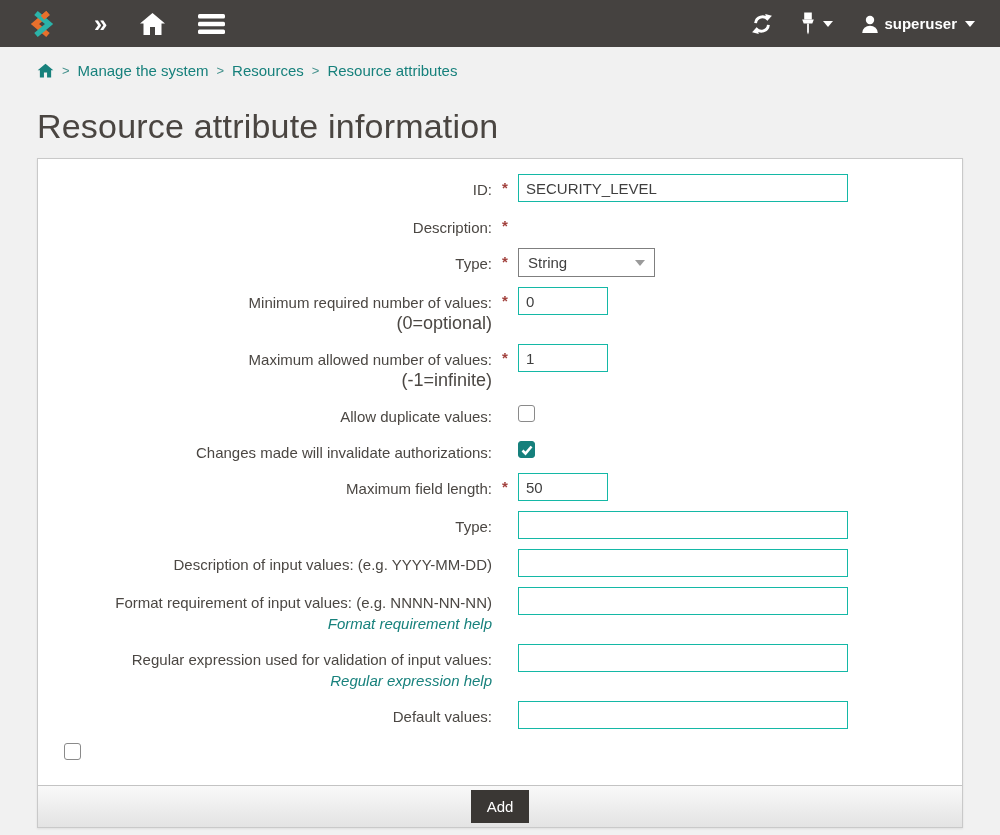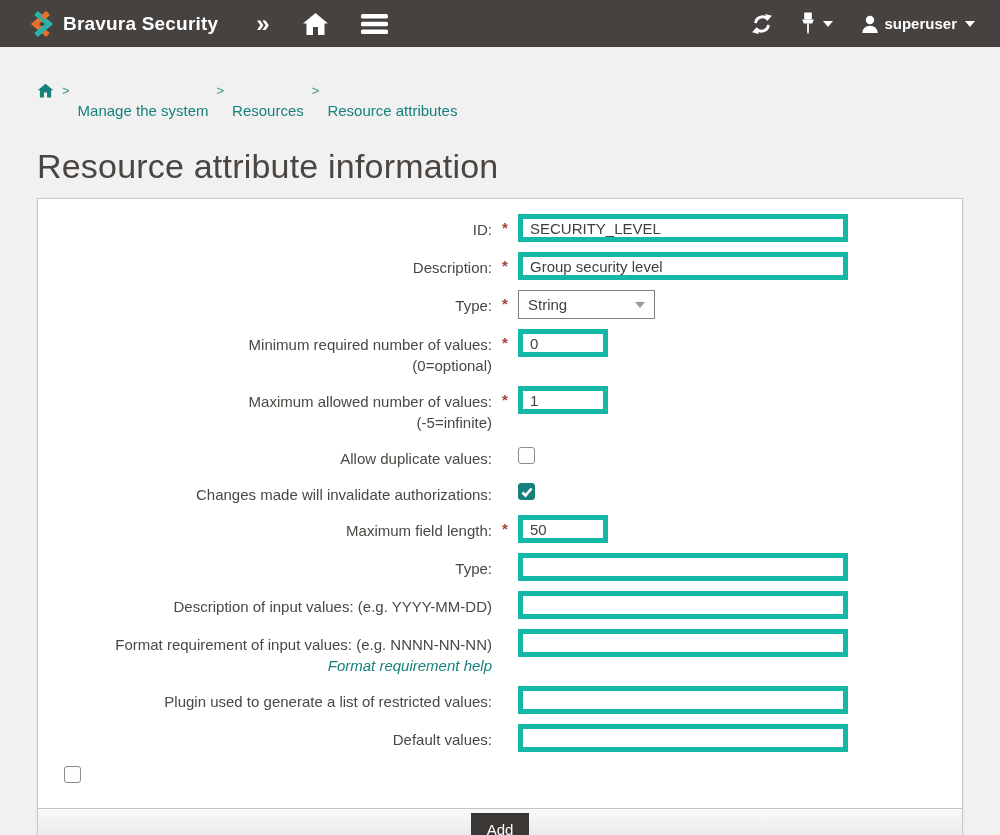--- a/index.html
+++ b/index.html
@@ -32,45 +32,45 @@
     border-left: 5px solid transparent; border-right: 5px solid transparent;
     border-top: 6px solid #fff; margin-left: 3px;
   }
   .username { color: #fff; font-size: 15px; font-weight: 600; }
 
   
   .breadcrumb {
     padding: 15px 0 10px 37px;
     font-size: 15px; display: flex; align-items: center; gap: 8px;
   }
-  .breadcrumb a { color: #17817c; text-decoration: none; cursor: pointer; margin-top: 40px; }
+  .breadcrumb a { color: #17817c; text-decoration: none; cursor: pointer; }
   .crumb-sep { color: #43918c; font-size: 13px; }
   .crumb-home { display: flex; align-items: center; cursor: pointer; }
 
   
   .page-title {
     margin: 18px 37px 12px;
     font-size: 34px; font-weight: 400; color: #4a4541; letter-spacing: .2px;
   }
 
   
   .panel {
     margin: 0 37px; background: #fff;
     border: 1px solid #c9c9c9;
     box-shadow: 0 1px 2px rgba(0,0,0,.08);
   }
   .form-body { padding: 5px 0 11px; }
   .frow { display: flex; align-items: flex-start; margin: 10px 0; }
   .lbl { flex: 0 0 454px; text-align: right; font-size: 15px; line-height: 21px; padding-top: 5px; color: #4b4743; }
-  .lbl .sub { font-size: 15px; color: #4b4743; }
+  .lbl .sub { font-size: 18px; color: #4b4743; }
   .help-link a { color: #17817c; text-decoration: none; font-size: 15px; cursor: pointer; font-style: italic; }
   .req { flex: 0 0 26px; text-align: center; color: #a1403c; padding-top: 5px; font-size: 15px; font-weight: 700; }
   .ctl { flex: 1; }
   input.txt {
-    height: 28px; border: 5px solid #14b8a6; background: #fff;
+    height: 28px; border: 1px solid #14b8a6; background: #fff;
     font: 15px "Liberation Sans", sans-serif; color: #3f3f3f; padding: 0 7px;
   }
   .w-wide { width: 330px; }
   .w-small { width: 90px; }
   .select {
     width: 137px; height: 29px; border: 1px solid #7f7f7f; background: #fff;
     display: flex; align-items: center; justify-content: space-between;
     padding: 0 9px; font-size: 15px; color: #3f3f3f; cursor: pointer;
   }
   .sel-caret {
@@ -103,21 +103,20 @@
 
 <div class="navbar">
   <div class="brand">
     <span style="display:flex;">
       <svg width="28" height="28" viewBox="0 0 28 28">
         <path d="M20 3 L7 14 L20 25" stroke="#e8702c" stroke-width="5.4" fill="none"></path>
         <path d="M8 3 L21 14 L8 25" stroke="#2bb3a9" stroke-width="5.4" fill="none"></path>
         <path d="M20 3 L14.5 7.7" stroke="#e8702c" stroke-width="5.4" fill="none"></path>
       </svg>
     </span>
-    <span class="brand-name">Bravura Security</span>
   </div>
 
   <span class="nav-expand">»</span>
 
   <span class="nav-icon">
     <svg width="27" height="24" viewBox="0 0 26 24">
       <path d="M13 1 L25.5 11.5 L22 11.5 L22 23 L15.5 23 L15.5 15 L10.5 15 L10.5 23 L4 23 L4 11.5 L0.5 11.5 Z" fill="#fff"></path>
     </svg>
   </span>
 
@@ -184,21 +183,20 @@
 
     <div class="frow">
       <div class="lbl">ID:</div>
       <div class="req">*</div>
       <div class="ctl"><input class="txt w-wide" value="SECURITY_LEVEL" style=""></div>
     </div>
 
     <div class="frow">
       <div class="lbl">Description:</div>
       <div class="req">*</div>
-      <div class="ctl"><input class="txt w-wide" value="Group security level" style=""></div>
     </div>
 
     <div class="frow">
       <div class="lbl">Type:</div>
       <div class="req">*</div>
       <div class="ctl">
         <div class="select">
           <span>String</span>
           <span class="sel-caret"></span>
         </div>
@@ -210,21 +208,21 @@
         <div>Minimum required number of values:</div>
         <div class="sub">(0=optional)</div>
       </div>
       <div class="req">*</div>
       <div class="ctl"><input class="txt w-small" value="0" style=""></div>
     </div>
 
     <div class="frow">
       <div class="lbl">
         <div>Maximum allowed number of values:</div>
-        <div class="sub">(-5=infinite)</div>
+        <div class="sub">(-1=infinite)</div>
       </div>
       <div class="req">*</div>
       <div class="ctl"><input class="txt w-small" value="1" style=""></div>
     </div>
 
     <div class="frow">
       <div class="lbl">Allow duplicate values:</div>
       <div class="req"></div>
       <div class="ctl">
         <span class="cb">
@@ -265,26 +263,29 @@
 
     <div class="frow">
       <div class="lbl">
         <div>Format requirement of input values: (e.g. NNNN-NN-NN)</div>
         <div class="help-link"><a>Format requirement help</a></div>
       </div>
       <div class="req"></div>
       <div class="ctl"><input class="txt w-wide" value="" style=""></div>
     </div>
 
-
-    <div class="frow">
-      <div class="lbl">Plugin used to generate a list of restricted values:</div>
-      <div class="req"></div>
-      <div class="ctl"><input class="txt w-wide" value="" style=""></div>
-    </div>
+    <div class="frow">
+      <div class="lbl">
+        <div>Regular expression used for validation of input values:</div>
+        <div class="help-link"><a>Regular expression help</a></div>
+      </div>
+      <div class="req"></div>
+      <div class="ctl"><input class="txt w-wide" value="" style=""></div>
+    </div>
+
 
     <div class="frow">
       <div class="lbl">Default values:</div>
       <div class="req"></div>
       <div class="ctl"><input class="txt w-wide" value="" style=""></div>
     </div>
 
     <div class="frow">
       <div class="req"></div>
       <div class="ctl">

